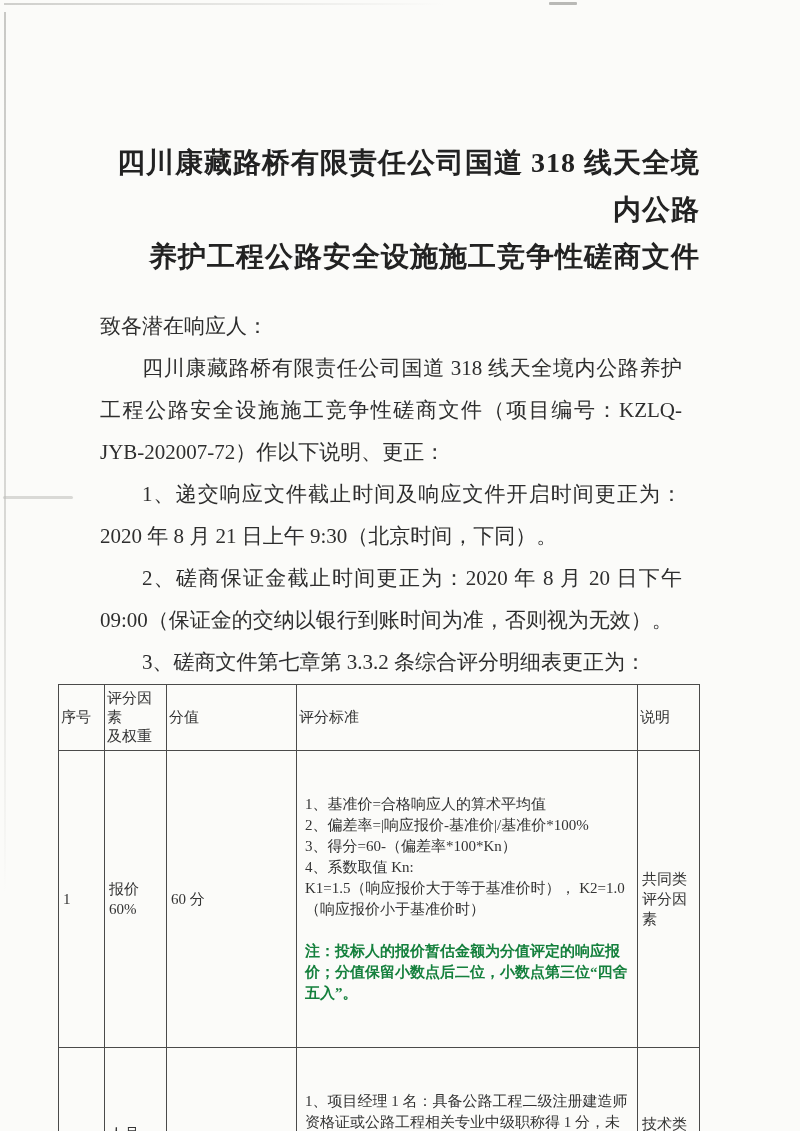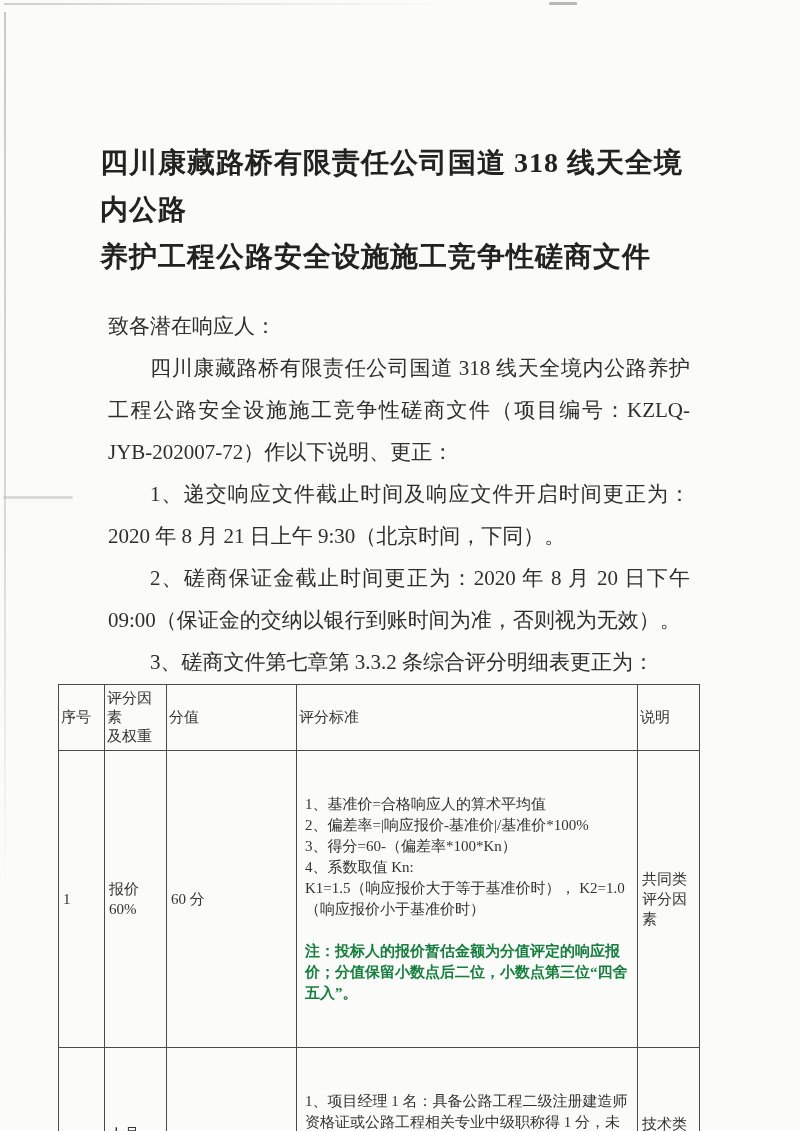--- a/index.html
+++ b/index.html
@@ -24,28 +24,27 @@
   .scan-dash-top{
     position:absolute;left:549px;top:2px;height:3px;width:28px;
     background:#b9b9b6;border-radius:1px;
   }
   .scan-smudge{
     position:absolute;left:3px;top:496px;height:3px;width:70px;
     background:rgba(190,190,186,.55);border-radius:2px;
   }
   .doc-title{
     position:absolute;left:100px;top:139px;width:600px;
-    text-align:left;font-weight:bold;font-size:28px;line-height:47px;
+    text-align:right;font-weight:bold;font-size:28px;line-height:47px;
     color:#222;letter-spacing:1px;
   }
   .doc-body{
     position:absolute;left:100px;top:305px;width:582px;
     font-size:21px;line-height:42px;text-align:justify;
     color:#2e2e2e;
-    margin-left:8px;
   }
   .doc-body p{margin:0;}
   .doc-body p.indent{text-indent:2em;}
   table.score-table{
     position:absolute;left:58px;top:684px;width:641px;
     border-collapse:collapse;table-layout:fixed;
     font-size:15px;line-height:20px;color:#333;
   }
   .score-table td,.score-table th{
     border:1.5px solid #4a4a4a;

